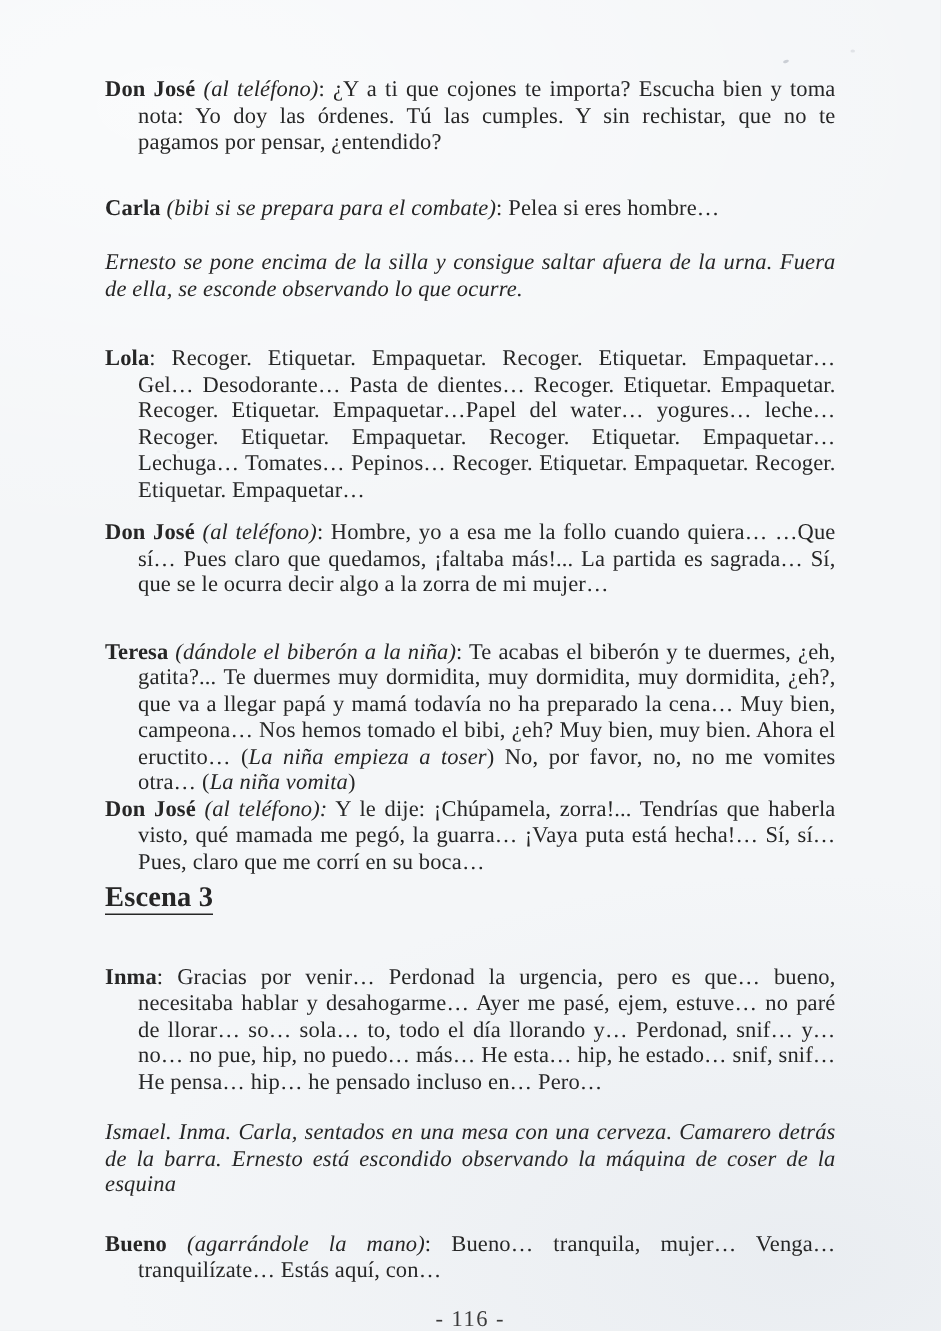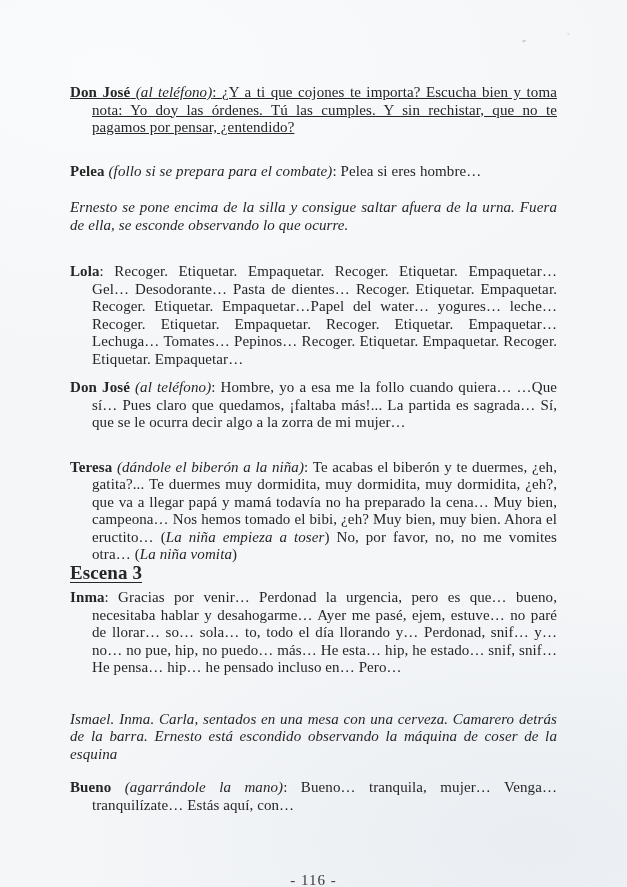--- a/index.html
+++ b/index.html
@@ -57,21 +57,21 @@
     font-size: 19px;
     font-weight: bold;
     text-align: left;
   }
   .heading .u {
     display: inline-block;
     border-bottom: 1.6px solid #262626;
     padding-bottom: 1px;
   }
   
-  .content .blk:nth-child(1)  { margin-top: 84px; text-decoration: underline; }
+  .content .blk:nth-child(1)  { margin-top: 52px; }
   .content .blk:nth-child(2)  { margin-top: 26px; }
   .content .blk:nth-child(3)  { margin-top: 19px; }
   .content .blk:nth-child(4)  { margin-top: 29px; }
   .content .blk:nth-child(5)  { margin-top: 11px; }
   .content .blk:nth-child(6)  { margin-top: 27px; }
   .content .blk:nth-child(7)  { }
   .content .blk:nth-child(8)  { margin-top: 6px;  }
   .content .blk:nth-child(9)  { margin-top: 34px; }
   .content .blk:nth-child(10) { margin-top: 16px; }
   .content .blk:nth-child(11) { margin-top: 22px; }
@@ -95,25 +95,26 @@
   .speck-1 { left: 522px; top: 40px;  width: 4px; height: 2px; transform: rotate(-20deg); }
   .speck-2 { left: 567px; top: 33px;  width: 3px; height: 2px; opacity: 0.35; }
   .speck-3 { left: 118px; top: 300px; width: 2px; height: 2px; opacity: 0.3; }
 </style>
 </head>
 <body>
 
 <div class="page">
   <div class="content">
       <p class="blk dialogue"><b class="speaker">Don José</b> <i class="direction">(al teléfono)</i>: <span>¿Y a ti que cojones te importa? Escucha bien y toma nota: Yo doy las órdenes. Tú las cumples. Y sin rechistar, que no te pagamos por pensar, ¿entendido?</span></p>
-      <p class="blk dialogue"><b class="speaker">Pelea</b> <i class="direction">(follo si se prepara para el combate)</i>: <span>Pelea si eres hombre…</span></p>
+      <p class="blk dialogue"><b class="speaker">Carla</b> <i class="direction">(bibi si se prepara para el combate)</i>: <span>Pelea si eres hombre…</span></p>
       <p class="blk stage"><i>Ernesto se pone encima de la silla y consigue saltar afuera de la urna. Fuera de ella, se esconde observando lo que ocurre.</i></p>
       <p class="blk dialogue"><b class="speaker">Lola</b>: <span>Recoger. Etiquetar. Empaquetar. Recoger. Etiquetar. Empaquetar… Gel… Desodorante… Pasta de dientes… Recoger. Etiquetar. Empaquetar. Recoger. Etiquetar. Empaquetar…Papel del water… yogures… leche… Recoger. Etiquetar. Empaquetar. Recoger. Etiquetar. Empaquetar… Lechuga… Tomates… Pepinos… Recoger. Etiquetar. Empaquetar. Recoger. Etiquetar. Empaquetar…</span></p>
       <p class="blk dialogue"><b class="speaker">Don José</b> <i class="direction">(al teléfono)</i>: <span>Hombre, yo a esa me la follo cuando quiera… …Que sí… Pues claro que quedamos, ¡faltaba más!... La partida es sagrada… Sí, que se le ocurra decir algo a la zorra de mi mujer…</span></p>
       <p class="blk dialogue"><b class="speaker">Teresa</b> <i class="direction">(dándole el biberón a la niña)</i>: <span>Te acabas el biberón y te duermes, ¿eh, gatita?... Te duermes muy dormidita, muy dormidita, muy dormidita, ¿eh?, que va a llegar papá y mamá todavía no ha preparado la cena… Muy bien, campeona… Nos hemos tomado el bibi, ¿eh? Muy bien, muy bien. Ahora el eructito… (</span><i>La niña empieza a toser</i><span>) No, por favor, no, no me vomites otra… (</span><i>La niña vomita</i><span>)</span></p>
+      <p class="blk dialogue"><b class="speaker">Don José</b> <i class="direction">(al teléfono):</i> <span>Y le dije: ¡Chúpamela, zorra!... Tendrías que haberla visto, qué mamada me pegó, la guarra… ¡Vaya puta está hecha!… Sí, sí… Pues, claro que me corrí en su boca…</span></p>
       <h2 class="blk heading"><span class="u">Escena 3</span></h2>
       <p class="blk dialogue"><b class="speaker">Inma</b>: <span>Gracias por venir… Perdonad la urgencia, pero es que… bueno, necesitaba hablar y desahogarme… Ayer me pasé, ejem, estuve… no paré de llorar… so… sola… to, todo el día llorando y… Perdonad, snif… y… no… no pue, hip, no puedo… más… He esta… hip, he estado… snif, snif… He pensa… hip… he pensado incluso en… Pero…</span></p>
       <p class="blk stage"><i>Ismael. Inma. Carla, sentados en una mesa con una cerveza. Camarero detrás de la barra. Ernesto está escondido observando la máquina de coser de la esquina</i></p>
       <p class="blk dialogue"><b class="speaker">Bueno</b> <i class="direction">(agarrándole la mano)</i>: <span>Bueno… tranquila, mujer… Venga… tranquilízate… Estás aquí, con…</span></p>
     </div>
 
   <div class="page-number">- 116 -</div>
 
   <div class="speck speck-1"></div>
   <div class="speck speck-2"></div>

